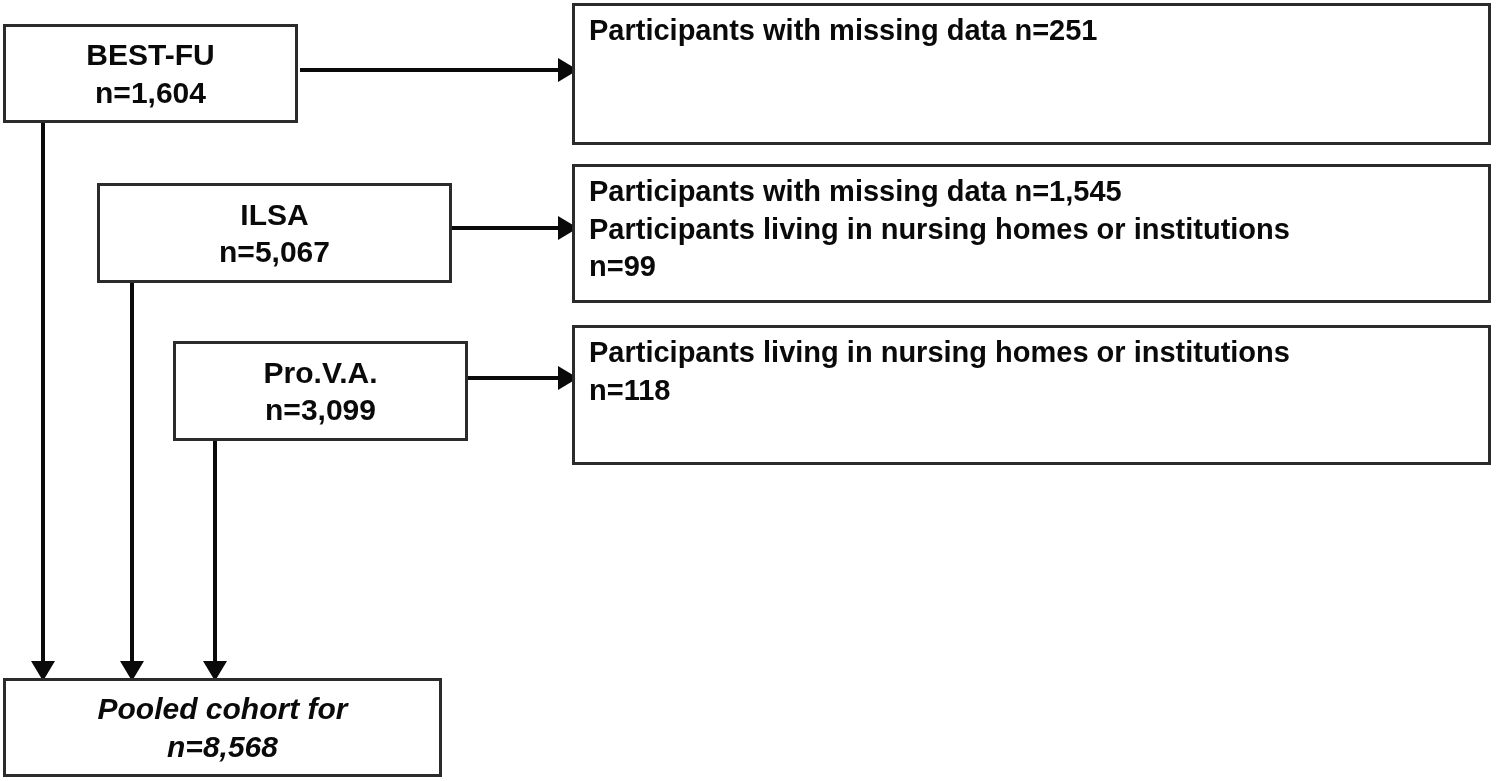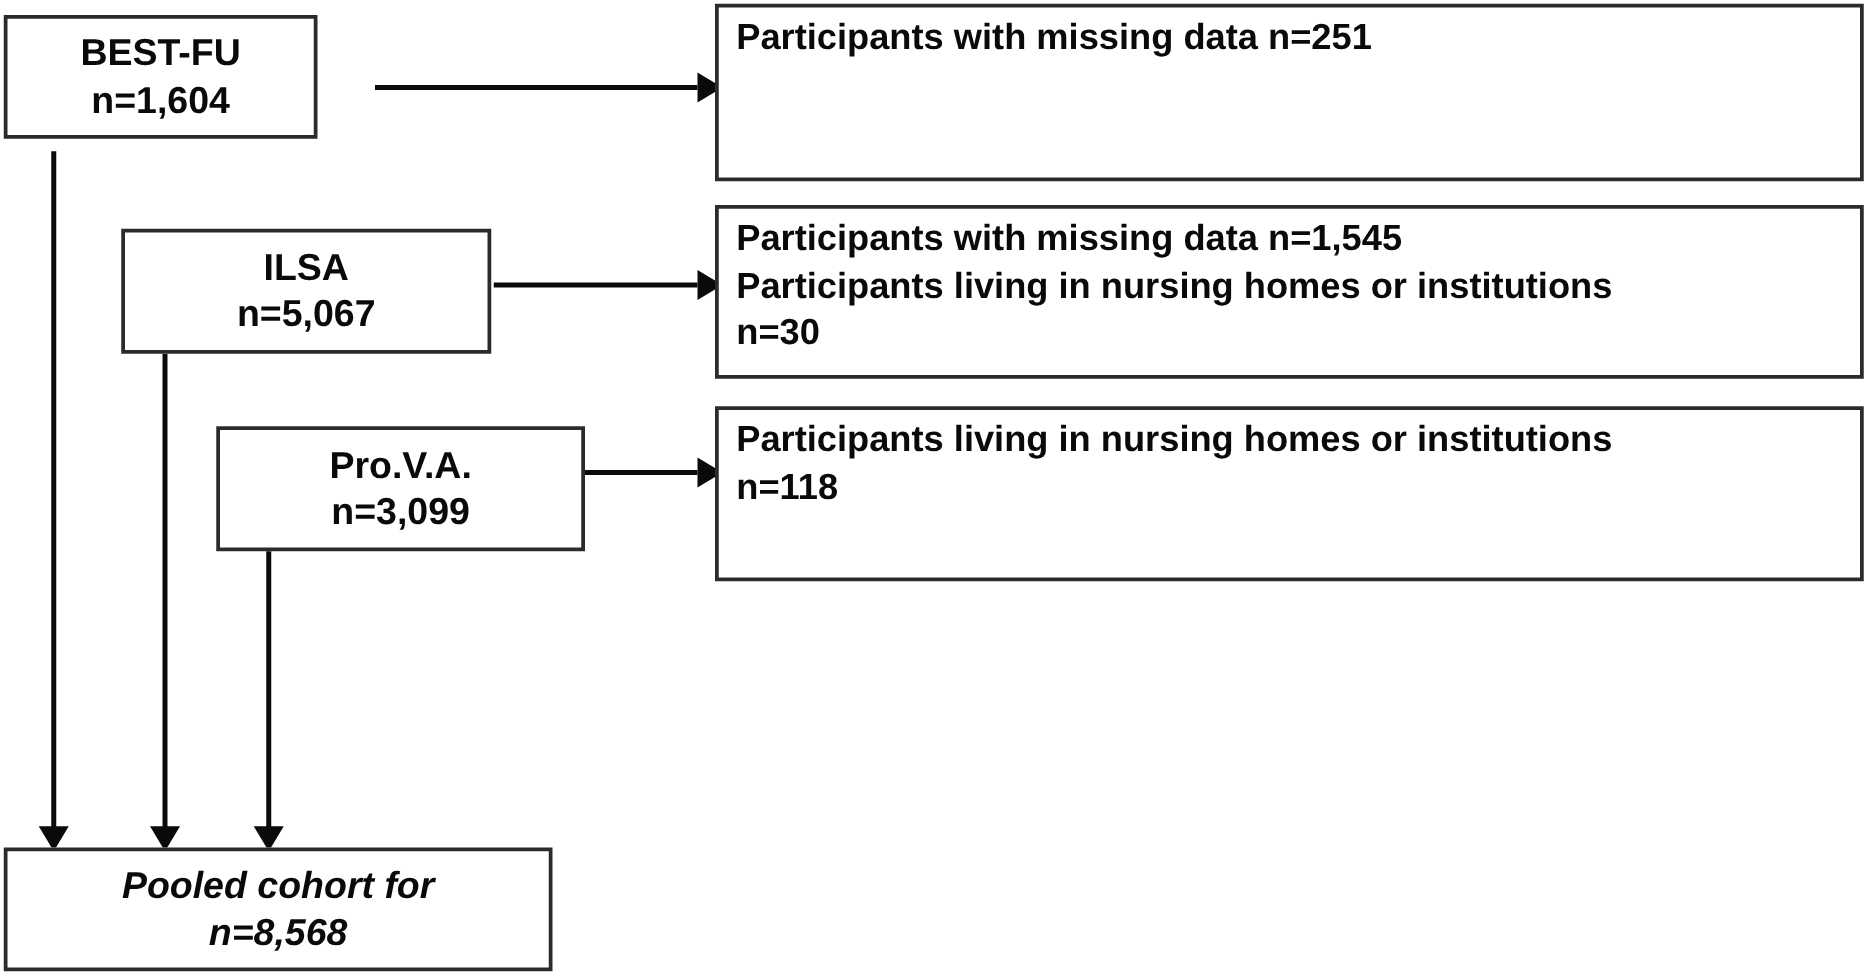--- a/index.html
+++ b/index.html
@@ -105,43 +105,43 @@
       <line x1="132" y1="283" x2="132" y2="663"></line>
       <polygon points="120,661 144,661 132,681"></polygon>
     </g>
 
     <g>
       <line x1="215" y1="440" x2="215" y2="663"></line>
       <polygon points="203,661 227,661 215,681"></polygon>
     </g>
   </svg>
 
-  <div class="box center src-box" style="left:3px; top:12px; width:251px; height:99px;">
+  <div class="box center src-box" style="left:3px; top:24px; width:295px; height:99px;">
     <div class="box-line">BEST-FU</div>
     <div class="box-line">n=1,604</div>
   </div>
 
-  <div class="box center src-box" style="left:97px; top:183px; width:296px; height:100px;">
+  <div class="box center src-box" style="left:97px; top:183px; width:355px; height:100px;">
     <div class="box-line">ILSA</div>
     <div class="box-line">n=5,067</div>
   </div>
 
   <div class="box center src-box" style="left:173px; top:341px; width:295px; height:100px;">
     <div class="box-line">Pro.V.A.</div>
     <div class="box-line">n=3,099</div>
   </div>
 
   <div class="box left excl-box" style="left:572px; top:3px; width:919px; height:142px;">
     <div class="box-line">Participants with missing data n=251</div>
   </div>
 
   <div class="box left excl-box" style="left:572px; top:164px; width:919px; height:139px;">
     <div class="box-line">Participants with missing data n=1,545</div>
     <div class="box-line">Participants living in nursing homes or institutions</div>
-    <div class="box-line">n=30</div>
+    <div class="box-line">n=99</div>
   </div>
 
   <div class="box left excl-box" style="left:572px; top:325px; width:919px; height:140px;">
     <div class="box-line">Participants living in nursing homes or institutions</div>
     <div class="box-line">n=118</div>
   </div>
 
   <div class="box center pooled-box" style="left:3px; top:678px; width:439px; height:99px;font-style:italic;">
     <div class="box-line">Pooled cohort for</div>
     <div class="box-line">n=8,568</div>

